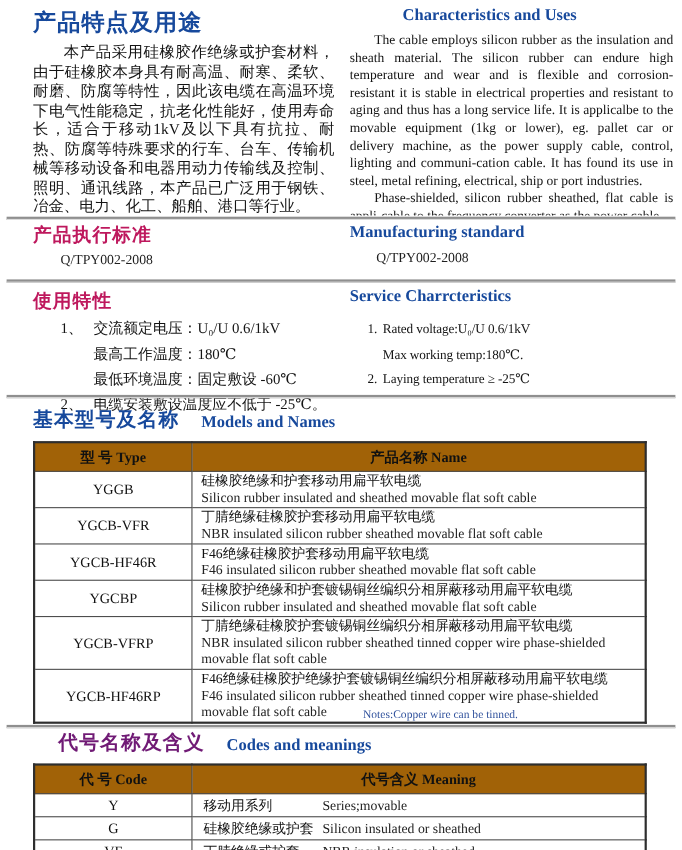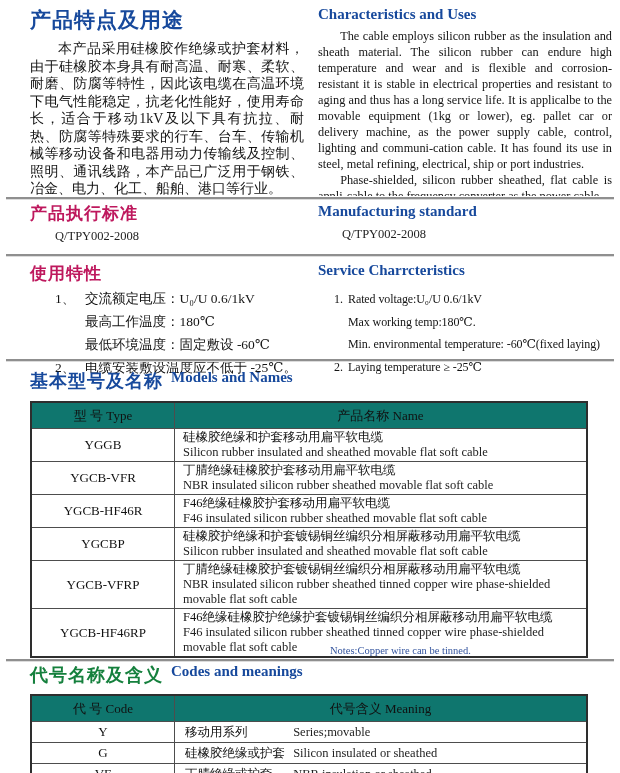--- a/index.html
+++ b/index.html
@@ -6,29 +6,29 @@
   .page{
     position:relative; width:620px; height:773px; overflow:hidden;
     background:#fff; font-family:"Liberation Serif","DejaVu Serif",serif;
     color:#1e1e1e;
   }
   .abs{position:absolute;}
   
   .h-cn-big{font-size:21px; font-weight:bold; color:#17499c; margin:0; letter-spacing:1px;}
   .h-cn{font-size:17px; font-weight:bold; color:#be185d; margin:0; letter-spacing:1px;}
   .h-en{font-size:15px; font-weight:bold; color:#17499c; margin:0;}
-  .h-pair{display:flex; align-items:flex-start; gap:8px;}
+  .h-pair{display:flex; align-items:flex-end; gap:20px;}
   
   .rule{left:6px; width:608px; height:2px; background:#8f8f8f; border-bottom:1px solid #dcdcdc;}
   
   .features-cn{left:30px; top:6px; width:274px; height:190px; overflow:hidden;}
   .features-cn h1{margin-bottom:6px;}
   .cnp{font-size:14px; line-height:17.5px; text-align:justify; text-indent:2em; margin:0; color:#141414;}
   .features-en{left:318px; top:6px; width:294px; height:190px; overflow:hidden;}
-  .features-en h2{margin-bottom:5px;}
+  .features-en h2{margin-bottom:5px;margin-left:48px;}
   .enp{font-size:12.3px; line-height:16px; text-align:justify; text-indent:1.8em; margin:0; color:#141414;}
   .rule1{top:197px;}
   
   .std-cn-h{left:30px; top:202px;}
   .std-cn-v{left:55px; top:229px; font-size:12.5px;}
   .std-en-h{left:318px; top:203px;}
   .std-en-v{left:342px; top:227px; font-size:12.5px;}
   .rule2{top:254px;}
   
   .svc-cn-h{left:30px; top:262px;}
@@ -39,32 +39,32 @@
   .svc-en-lines{left:334px; top:288px; width:286px;}
   .svc-en-lines .line{display:flex; font-size:12px; line-height:22.5px; white-space:nowrap; color:#141414; letter-spacing:-0.1px;}
   .svc-en-lines .marker{width:14px; flex:none;}
   .rule3{top:359px;}
   
   .models-h{left:30px; top:369px;}
   .models-h .h-cn2{font-size:18px; font-weight:bold; color:#17499c; letter-spacing:1px;}
   .tbl{border-collapse:collapse; background:#fff;}
   .tbl, .tbl td, .tbl th{border:1px solid #4d4d4d;}
   .tbl{border:2px solid #2e2e2e;}
-  .tbl th{background:#0f766e; font-weight:normal; font-size:13px; height:23px; padding:1px 4px; color:#111;}
+  .tbl th{background:#a16207; font-weight:bold; font-size:13px; height:23px; padding:1px 4px; color:#111;}
   .tbl-models{left:30px; top:401px; width:558px;}
   .tbl-models td.type{width:140px; text-align:center; font-size:13px; color:#111;margin-top:43px;}
   .tbl-models td.name{padding:1px 8px; vertical-align:middle;}
   .tbl-models .cn-line{font-size:12.5px; line-height:15px; color:#111;}
   .tbl-models .en-line{font-size:12.5px; line-height:15px; color:#222;}
   .note-cn{left:35px; top:644px; font-size:10.5px; color:#33549e;}
   .note-en{left:330px; top:645px; font-size:10.5px; color:#33549e;}
   .rule4{top:659px;}
   
   .codes-h{left:30px; top:663px;}
-  .codes-h .h-cn2{font-size:18px; font-weight:bold; color:#15803d; letter-spacing:1px;}
+  .codes-h .h-cn2{font-size:18px; font-weight:bold; color:#701a75; letter-spacing:1px;margin-left:23px;}
   .tbl-codes{left:30px; top:694px; width:558px;}
   .tbl-codes td.code{width:140px; text-align:center; font-size:13px; height:18px; color:#111;}
   .tbl-codes td.meaning{padding:1px 10px; font-size:12.5px; color:#111;}
   .tbl-codes .m-cn{display:inline-block; width:105px;}
   .tbl-codes .m-en{color:#222;}
 </style>
 </head>
 <body>
 
 <div class="page">
@@ -113,24 +113,20 @@
   <div class="abs svc-en-lines">
     <div class="line">
         <span class="marker">1.</span>
         <span>Rated voltage:U₀/U  0.6/1kV</span>
       </div>
     <div class="line">
         <span class="marker"></span>
         <span>Max working temp:180℃.</span>
       </div>
     <div class="line">
-        <span class="marker"></span>
-        <span>Min. environmental temperature: -60℃(fixed laying)</span>
-      </div>
-    <div class="line">
         <span class="marker">2.</span>
         <span>Laying temperature ≥ -25℃</span>
       </div>
   </div>
 
   <div class="abs rule rule3"></div>
 
   <div class="abs h-pair models-h">
     <span class="h-cn2">基本型号及名称</span>
     <span class="h-en">Models and Names</span>

